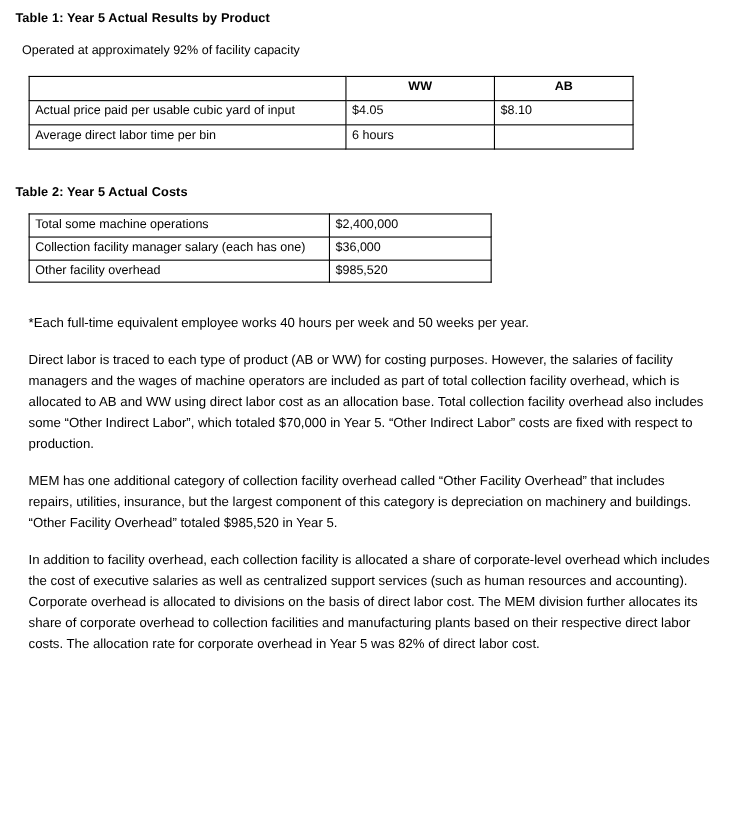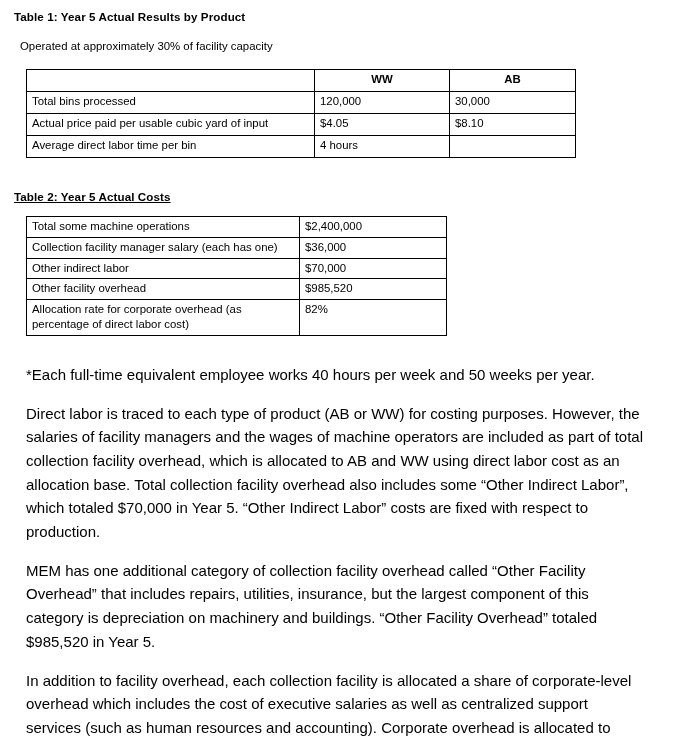--- a/index.html
+++ b/index.html
@@ -59,65 +59,60 @@
   #table1 col.c1 { width: 288px; }
   #table1 col.c2 { width: 135px; }
   #table1 col.c3 { width: 126px; }
   #table1 td, #table1 th { height: 16px; }
 
   
   #table2 { width: 420px; margin: 13px 0 0 12px; }
   #table2 col.d1 { width: 273px; }
   #table2 col.d2 { width: 147px; }
 
-  .sec2-title { margin-top: 32px; text-decoration: underline; }
+  .sec2-title { margin-top: 32px; }
 
   .para {
     margin: 15px 12px 0 12px;
-    font-size: 15px;
+    font-size: 12px;
     line-height: 1.58;
     text-align: left;
   }
   .para.first { margin-top: 27px; }
 </style>
 </head>
 <body>
 
 <div class="page">
   <div class="inner">
 
     <div class="tbl-title">Table 1: Year 5 Actual Results by Product</div>
 
-    <div class="note-line">Operated at approximately 30% of facility capacity</div>
+    <div class="note-line">Operated at approximately 92% of facility capacity</div>
 
     <table class="grid" id="table1">
       <colgroup>
           <col class="c1">
           <col class="c2">
           <col class="c3">
         </colgroup>
       <tbody>
         <tr>
           <td></td>
           <th>WW</th>
           <th>AB</th>
         </tr>
         <tr>
-          <td>Total bins processed</td>
-          <td class="c">120,000</td>
-          <td class="c">30,000</td>
-        </tr>
-        <tr>
           <td>Actual price paid per usable cubic yard of input</td>
           <td class="c">$4.05</td>
           <td class="c">$8.10</td>
         </tr>
         <tr>
           <td>Average direct labor time per bin</td>
-          <td class="c">4 hours</td>
+          <td class="c">6 hours</td>
           <td class="c"></td>
         </tr>
       </tbody>
     </table>
 
     <div class="tbl-title sec2-title">Table 2: Year 5 Actual Costs</div>
 
     <table class="grid" id="table2">
       <colgroup>
           <col class="d1">
@@ -126,30 +121,22 @@
       <tbody>
         <tr>
           <td>Total some machine operations</td>
           <td class="c">$2,400,000</td>
         </tr>
         <tr>
           <td>Collection facility manager salary (each has one)</td>
           <td class="c">$36,000</td>
         </tr>
         <tr>
-          <td>Other indirect labor</td>
-          <td class="c">$70,000</td>
-        </tr>
-        <tr>
           <td>Other facility overhead</td>
           <td class="c">$985,520</td>
-        </tr>
-        <tr>
-          <td>Allocation rate for corporate overhead (as percentage of direct labor cost)</td>
-          <td class="c">82%</td>
         </tr>
       </tbody>
     </table>
 
     <div class="para first">*Each full-time equivalent employee works 40 hours per week and 50 weeks per year.</div>
 
     <div class="para">Direct labor is traced to each type of product (AB or WW) for costing purposes.  However, the salaries of facility managers and the wages of machine operators are included as part of total collection facility overhead, which is allocated to AB and WW using direct labor cost as an allocation base.  Total collection facility overhead also includes some “Other Indirect Labor”, which totaled $70,000 in Year 5.  “Other Indirect Labor” costs are fixed with respect to production.</div>
     <div class="para">MEM has one additional category of collection facility overhead called “Other Facility Overhead” that includes repairs, utilities, insurance, but the largest component of this category is depreciation on machinery and buildings.  “Other Facility Overhead” totaled $985,520 in Year 5.</div>
     <div class="para">In addition to facility overhead, each collection facility is allocated a share of corporate-level overhead which includes the cost of executive salaries as well as centralized support services (such as human resources and accounting).  Corporate overhead is allocated to divisions on the basis of direct labor cost.  The MEM division further allocates its share of corporate overhead to collection facilities and manufacturing plants based on their respective direct labor costs.  The allocation rate for corporate overhead in Year 5 was 82% of direct labor cost.</div>
 

